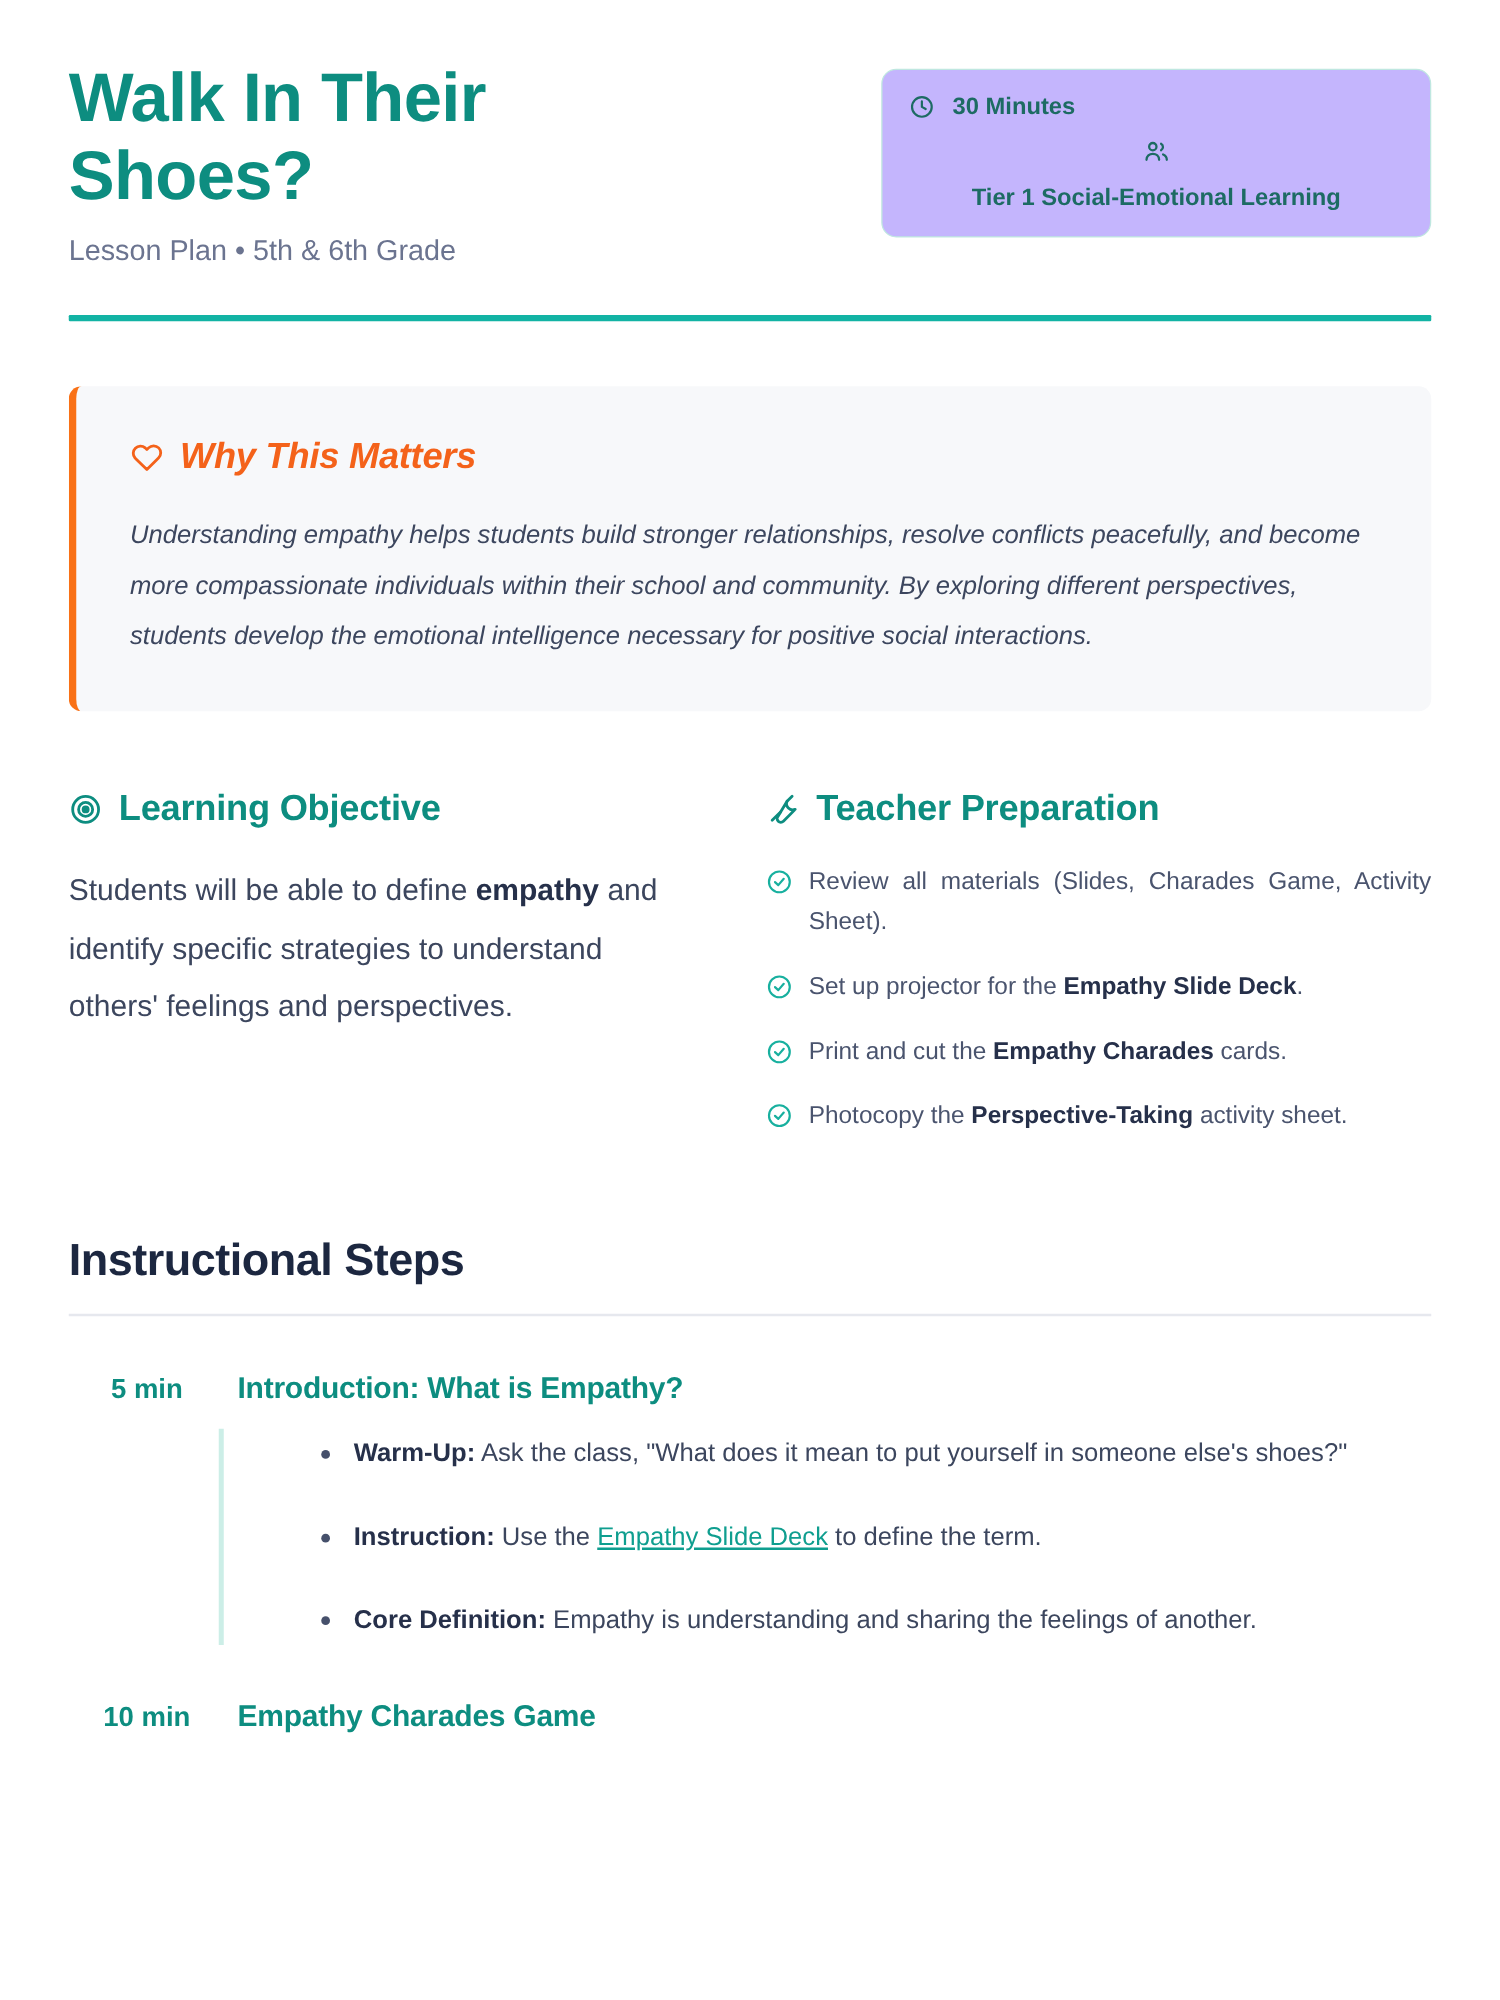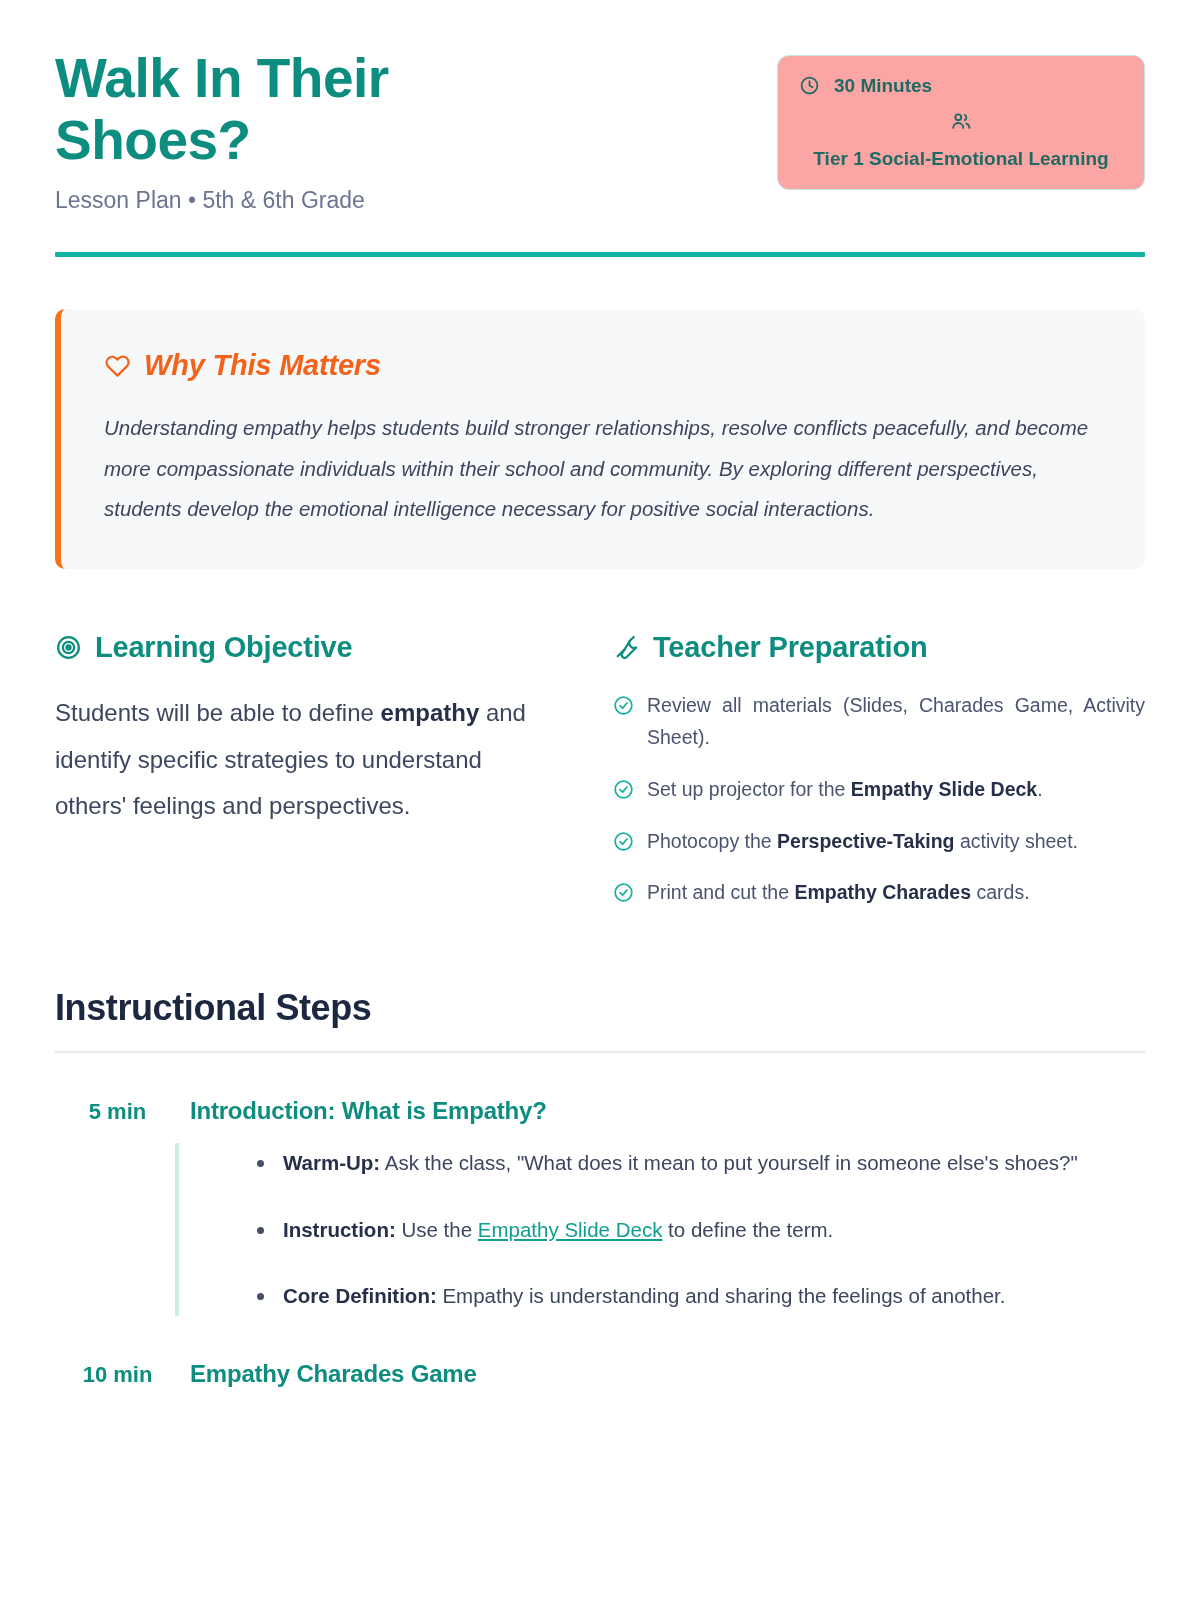--- a/index.html
+++ b/index.html
@@ -41,24 +41,24 @@
     max-width: 430px;
   }
   .doc-subtitle {
     margin-top: 16px;
     font-size: 23px;
     color: #6b7490;
     font-weight: normal;
   }
 
   .meta-box {
-    width: 368px;
+    width: 440px;
     margin-top: 11px;
     border: 1px solid #bfe7e0;
-    background: #fca5a5;
+    background: #c4b5fd;
     border-radius: 12px;
     padding: 17px 20px 18px 20px;
   }
   .meta-row {
     display: flex;
     align-items: center;
     gap: 14px;
   }
   .meta-row + .meta-row { margin-top: 12px; flex-direction: column; }
   .meta-icon {
@@ -333,30 +333,30 @@
           </span>
           <span class="prep-text"><span>Set up projector for the </span><b>Empathy Slide Deck</b><span>.</span></span>
         </li>
         <li class="prep-item">
           <span class="check-icon">
             <svg width="21" height="21" viewBox="0 0 24 24" fill="none" stroke="currentColor" stroke-width="2" stroke-linecap="round" stroke-linejoin="round">
               <circle cx="12" cy="12" r="9.5"></circle>
               <polyline points="8 12.2 11 15 16 9.2"></polyline>
             </svg>
           </span>
-          <span class="prep-text"><span>Photocopy the </span><b>Perspective-Taking</b><span> activity sheet.</span></span>
+          <span class="prep-text"><span>Print and cut the </span><b>Empathy Charades</b><span> cards.</span></span>
         </li>
         <li class="prep-item">
           <span class="check-icon">
             <svg width="21" height="21" viewBox="0 0 24 24" fill="none" stroke="currentColor" stroke-width="2" stroke-linecap="round" stroke-linejoin="round">
               <circle cx="12" cy="12" r="9.5"></circle>
               <polyline points="8 12.2 11 15 16 9.2"></polyline>
             </svg>
           </span>
-          <span class="prep-text"><span>Print and cut the </span><b>Empathy Charades</b><span> cards.</span></span>
+          <span class="prep-text"><span>Photocopy the </span><b>Perspective-Taking</b><span> activity sheet.</span></span>
         </li>
       </ul>
     </div>
   </div>
 
   <div class="steps-section">
     <h2 class="steps-title">Instructional Steps</h2>
     <div class="steps-rule"></div>
 
     <div class="step">

